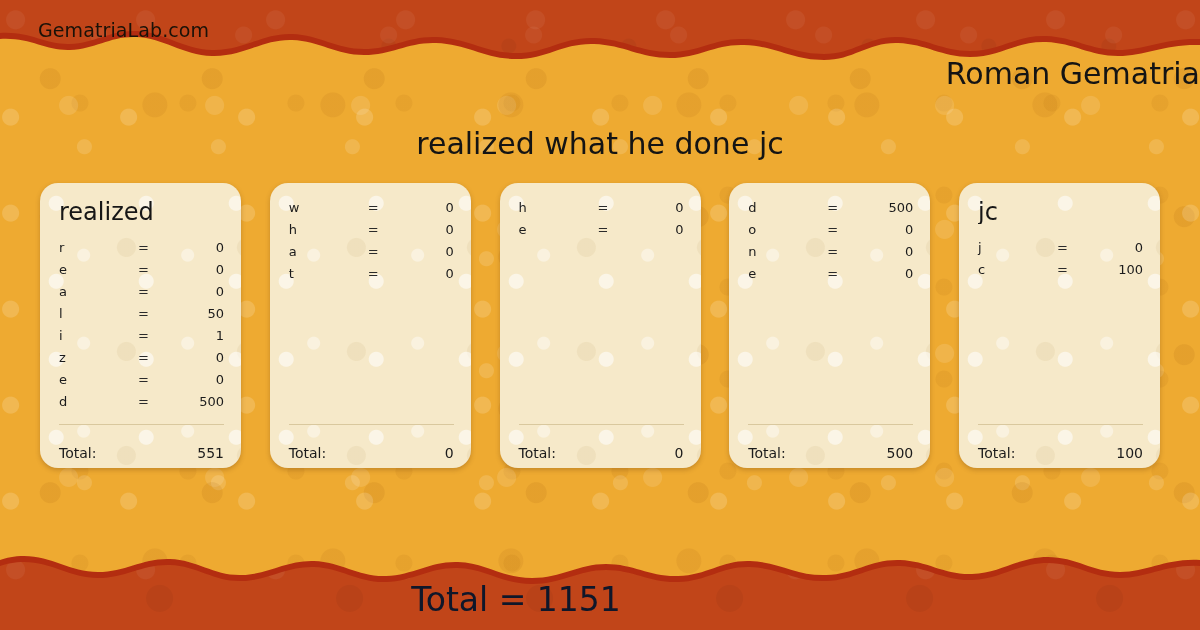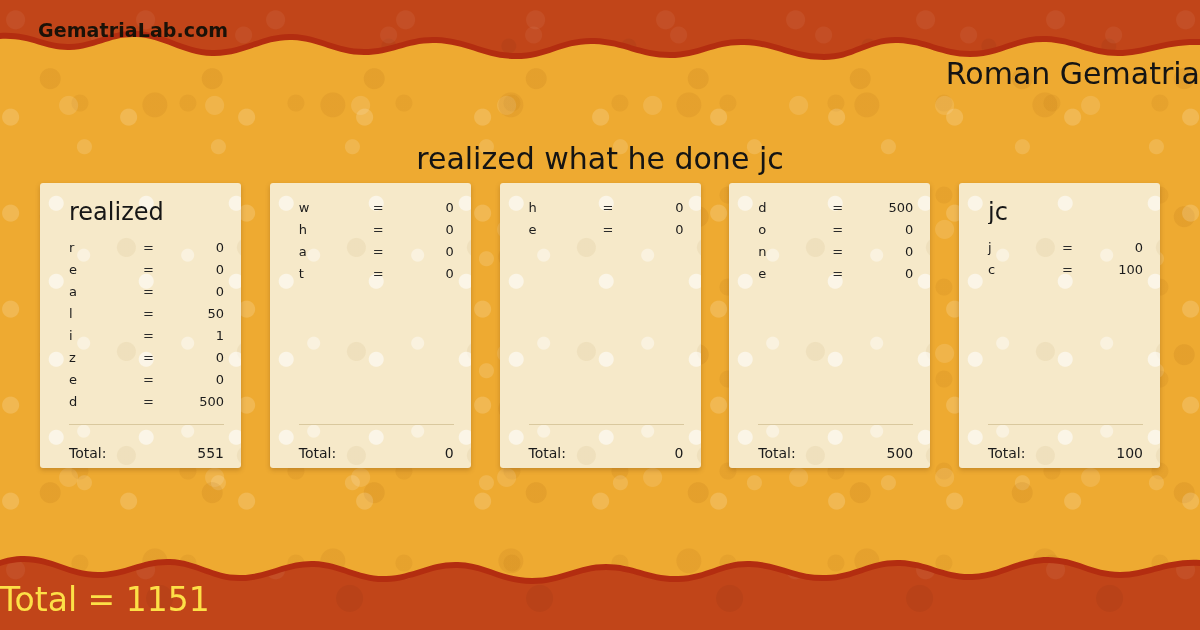--- a/index.html
+++ b/index.html
@@ -73,21 +73,20 @@
 
   
   .watermark {
     position: absolute;
     left: 38px;
     top: 19px;
     font-size: 19px;
     color: #1a1208;
     letter-spacing: 0.1px;
     white-space: nowrap;
-    font-weight: bold;
   }
 
   
   .heading-block {
     position: absolute;
     left: 0;
     top: 56px;
     width: 1200px;
     text-align: center;
   }
@@ -96,49 +95,49 @@
     color: #141414;
     line-height: 1.2;
     margin: 0;
     font-weight: normal;
     text-align: right;
   }
   .title-phrase {
     font-size: 30px;
     color: #141414;
     line-height: 1.2;
-    margin: 15px;
+    margin: 0;
     padding-top: 34px;
     font-weight: normal;
   }
 
   
   .cards {
     position: absolute;
     left: 40px;
     top: 183px;
     width: 1120px;
     height: 285px;
     display: flex;
     justify-content: space-between;
   }
   .card {
     position: relative;
     width: 201px;
     height: 285px;
     box-sizing: border-box;
-    border-radius: 3px;
+    border-radius: 18px;
     background-color: #f6e9c9;
     background-image:
       radial-gradient(circle at 18% 26%, rgba(255,255,255,0.55) 0 7px, transparent 8px),
       radial-gradient(circle at 72% 62%, rgba(198,170,112,0.14) 0 9px, transparent 10px),
       radial-gradient(circle at 42% 82%, rgba(255,255,255,0.4) 0 6px, transparent 7px);
     background-size: 90px 78px, 120px 104px, 104px 88px;
     box-shadow: 0 2px 5px rgba(90,45,10,0.28);
-    padding: 17px 17px 0 29px;
+    padding: 17px 17px 0 19px;
     display: flex;
     flex-direction: column;
   }
 
   .card-title {
     font-size: 24px;
     color: #161616;
     line-height: 1;
     margin: 0 0 16px 0;
     font-weight: normal;
@@ -187,22 +186,23 @@
     height: 43px;
     box-sizing: border-box;
   }
 
   
   .grand-total {
     position: absolute;
     left: 0;
     top: 580px;
     width: 1032px;
+    text-align: center;
     font-size: 33px;
-    color: #fde047;
+    color: #0f172a;
     white-space: nowrap;
   }
 </style>
 </head>
 <body>
 
 <div class="poster">
 
   <div class="red-texture"></div>
 

